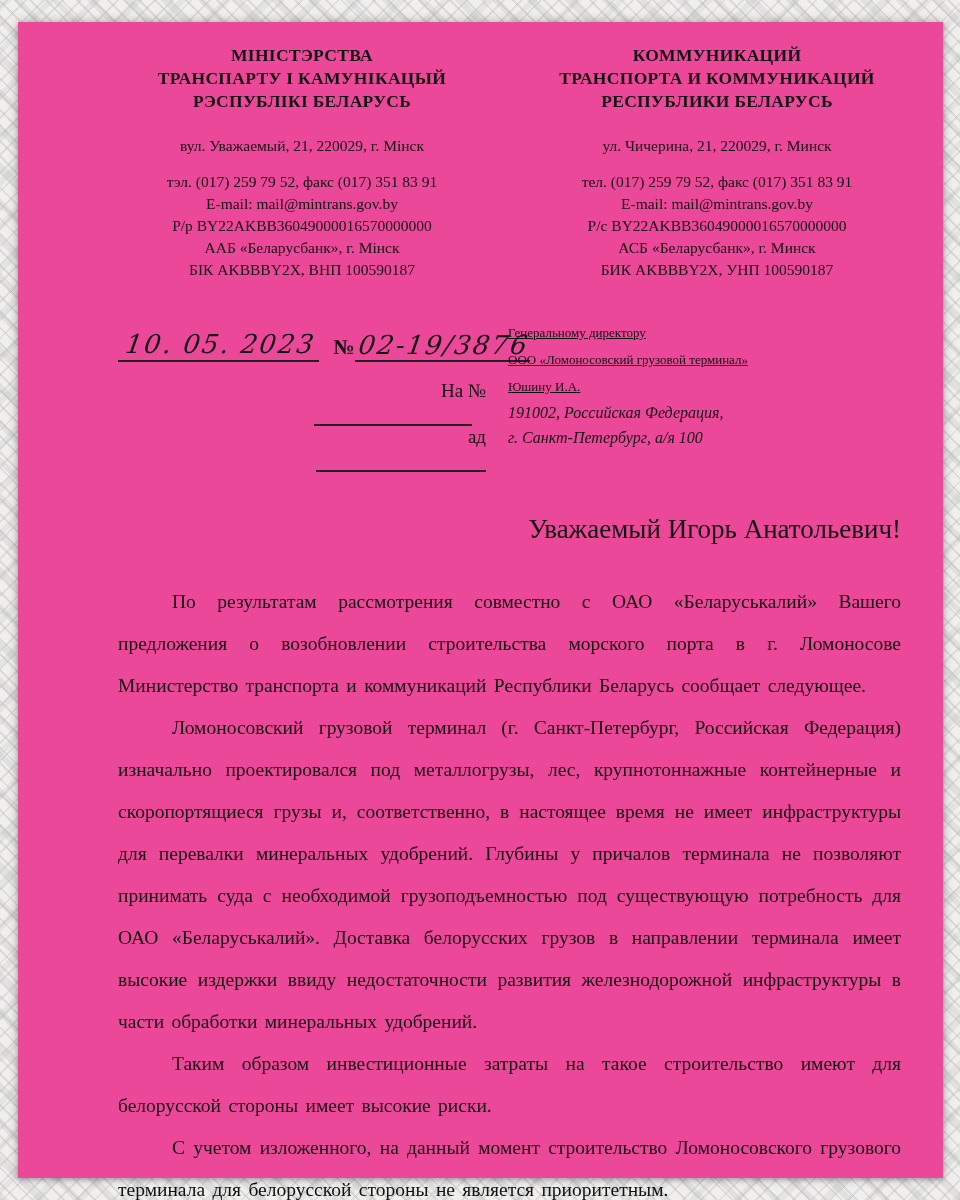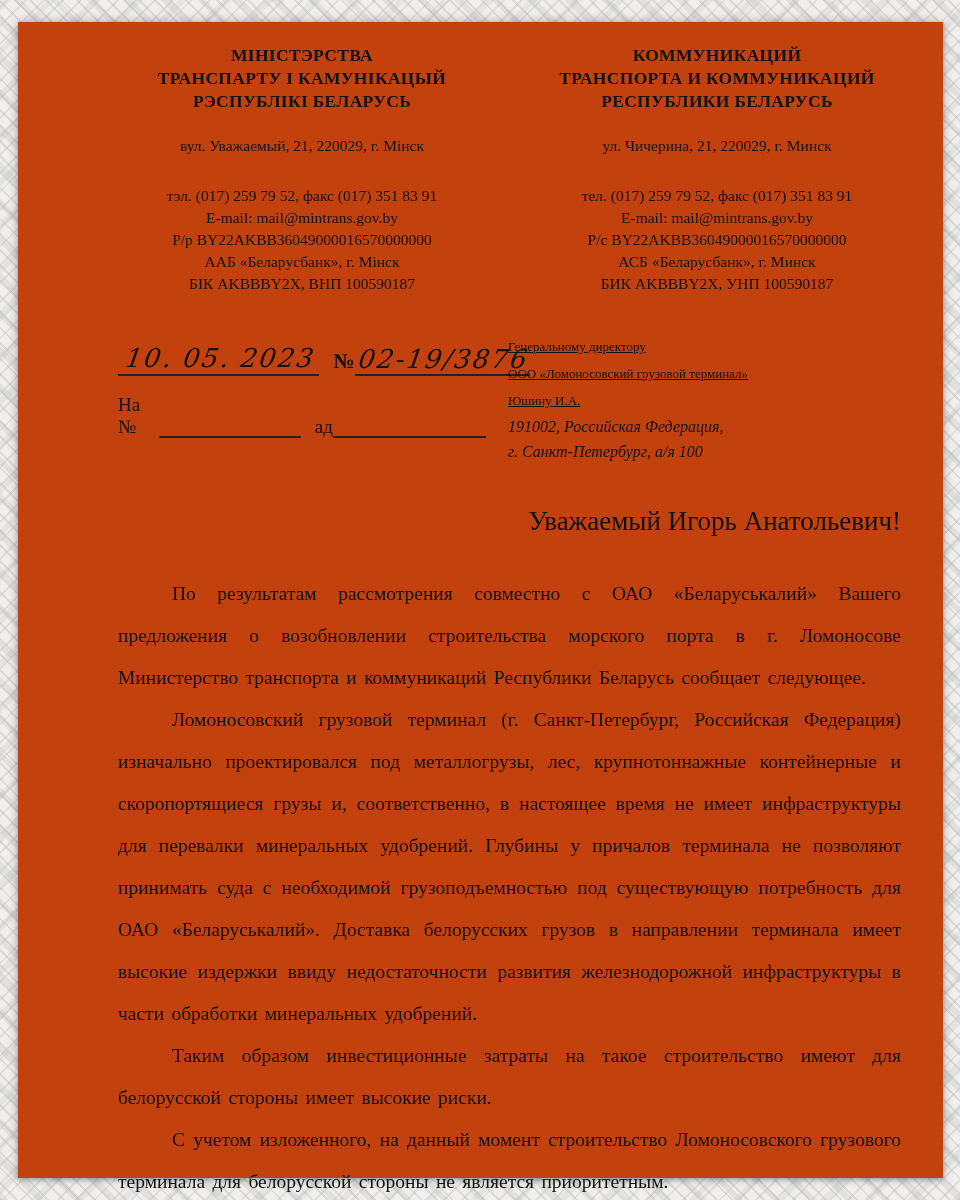--- a/index.html
+++ b/index.html
@@ -11,32 +11,32 @@
     background-image:
       repeating-linear-gradient(45deg, rgba(185,185,185,0.38) 0 2px, transparent 2px 11px),
       repeating-linear-gradient(-45deg, rgba(185,185,185,0.32) 0 2px, transparent 2px 13px),
       repeating-linear-gradient(45deg, rgba(160,160,160,0.18) 0 6px, transparent 6px 26px),
       repeating-linear-gradient(-45deg, rgba(160,160,160,0.14) 0 6px, transparent 6px 31px);
     overflow: hidden;
   }
   .page {
     position: absolute;
     left: 18px; top: 22px; right: 17px; bottom: 22px;
-    background: #c2410c;
+    background: #ec4899;
     box-shadow: 0 0 10px rgba(0,0,0,0.28), 0 2px 4px rgba(0,0,0,0.18);
     padding: 16px 42px 0 100px;
     color: #121212;
   }
   
   .letterhead { display: flex; justify-content: space-between; }
   .lh-col { width: 47%; text-align: center; }
   .org-line { font-weight: bold; font-size: 17.5px; line-height: 23px; letter-spacing: 0.3px; }
   .org-block { margin-top: 6px; }
   .addr-line { margin-top: 24px; font-size: 15.5px; }
-  .contact-block { margin-top: 30px; }
+  .contact-block { margin-top: 16px; }
   .contact-line { font-size: 15.5px; line-height: 22px; }
   
   .ref-zone { display: flex; margin-top: 38px; }
   .ref-left { width: 47%; padding-top: 10px; }
   .ref-right { width: 53%; padding-left: 22px; }
   .hand {
     font-family: "DejaVu Serif", serif;
     font-style: italic;
     transform: skewX(-9deg);
     font-size: 26px;
@@ -44,21 +44,21 @@
     white-space: nowrap;
   }
   .ref-row1 { display: flex; align-items: flex-end; }
   .date-cell {
     width: 218px; border-bottom: 2px solid #222;
     padding: 0 4px 1px 8px;
   }
   .num-cell { display: flex; align-items: flex-end; margin-left: 14px; }
   .num-sign { font-size: 21px; font-weight: bold; padding-bottom: 2px; }
   .num-value { border-bottom: 2px solid #222; padding: 0 2px 0 4px; }
-  .ref-row2 { display: flex; align-items: flex-end; margin-top: 18px; font-size: 19px; }
+  .ref-row2 { display: flex; align-items: flex-end; margin-top: 18px; font-size: 19px; flex-direction: column; }
   .blank-line { display: inline-block; border-bottom: 2px solid #222; height: 24px; }
   .blank-1 { width: 158px; margin-right: 14px; }
   .blank-2 { width: 170px; }
   .recipient-line { font-size: 13px; line-height: 27px; text-decoration: underline; }
   .recipient-addr { font-style: italic; font-size: 16px; line-height: 25px; }
   .recipient-block { max-width: 350px; }
   
   .salutation { text-align: right; font-size: 27px; margin-top: 42px; }
   .body-text { margin-top: 36px; }
   .para {

